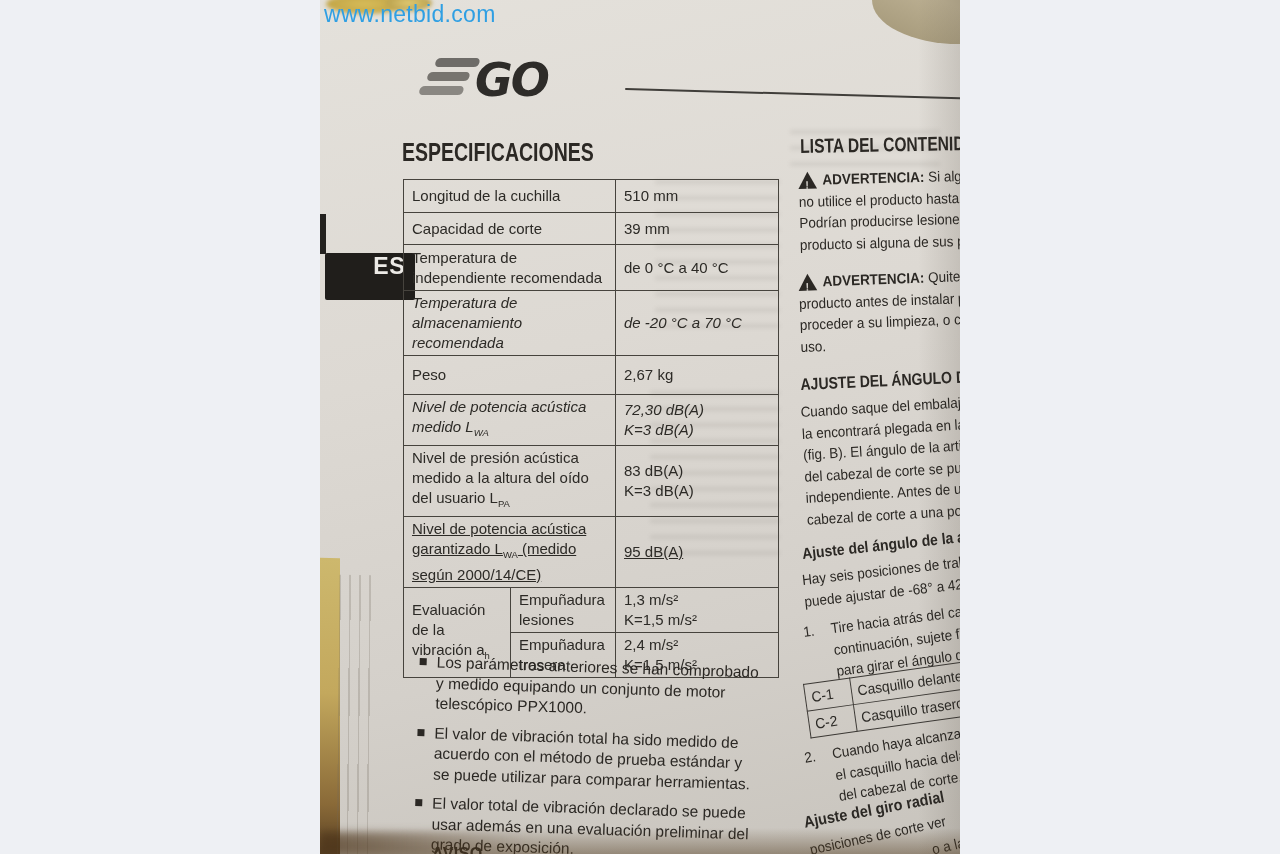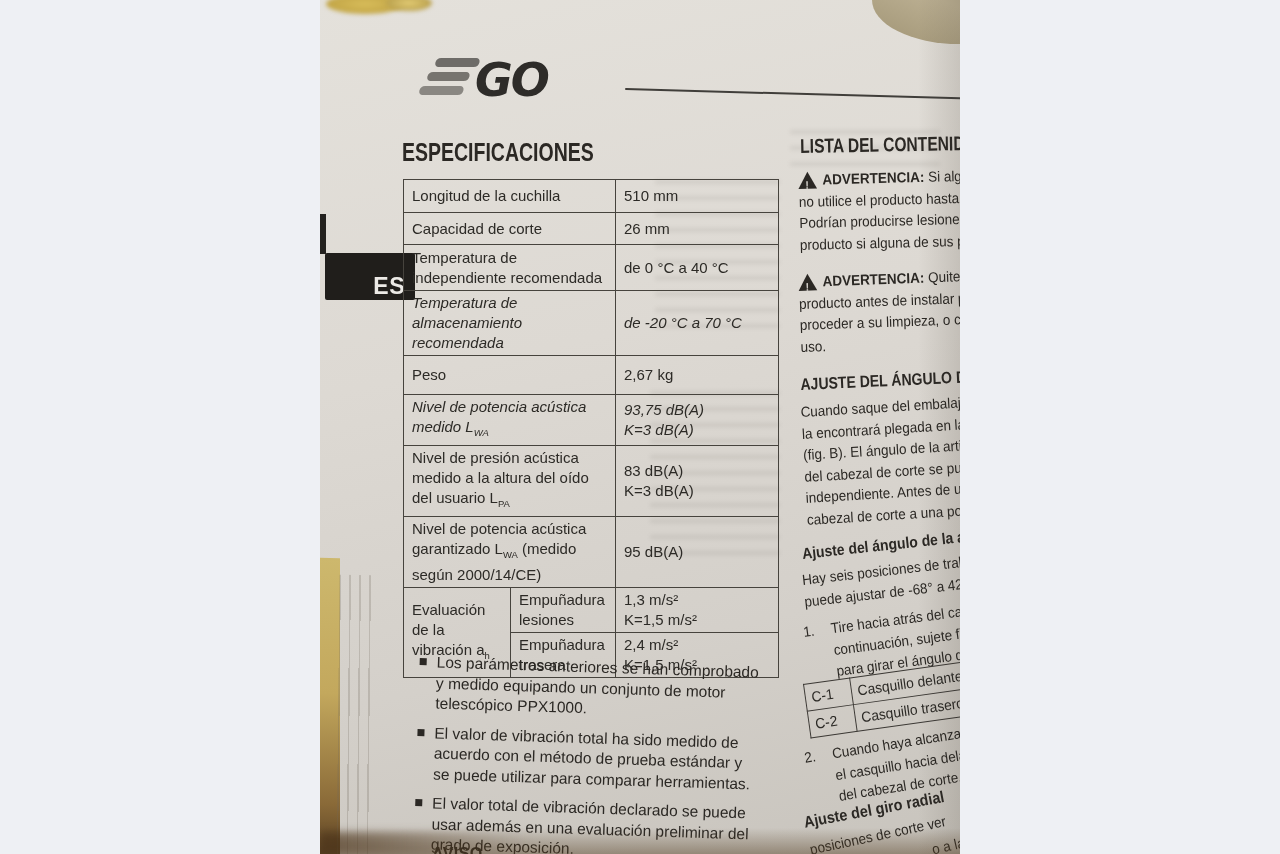--- a/index.html
+++ b/index.html
@@ -23,36 +23,36 @@
   .bottom-shade{position:absolute;left:0;bottom:0;width:640px;height:26px;
                 background:linear-gradient(0deg,rgba(82,60,32,.45),rgba(82,60,32,0));}
   .bl-shadow{position:absolute;left:0;bottom:0;width:210px;height:22px;filter:blur(4px);
              background:linear-gradient(90deg,rgba(74,50,24,.65),rgba(74,50,24,0));}
   .right-shade{position:absolute;right:0;top:0;width:42px;height:854px;
                background:linear-gradient(90deg,rgba(70,62,50,0),rgba(70,62,50,.16));}
   .ghost{position:absolute;opacity:.12;filter:blur(2px);
          background:repeating-linear-gradient(0deg,rgba(90,85,78,.9) 0 4px,transparent 4px 16px);}
   .es-sliver{position:absolute;left:0;top:214px;width:6px;height:40px;background:#23211e;}
   .es-tab{position:absolute;left:5px;top:253px;width:90px;height:47px;background:#201e1b;
-          border-radius:2px;display:flex;align-items:flex-end;justify-content:flex-end;
+          border-radius:2px;display:flex;align-items:flex-start;justify-content:flex-end;
           padding-right:10px;box-sizing:border-box;}
   .es-tab span{color:#eceae6;font-weight:bold;font-size:23px;letter-spacing:.5px;}
   .watermark{position:absolute;left:4px;top:1px;font-size:23px;color:#2f9fe3;letter-spacing:.3px;}
   
   .ego{position:absolute;left:93px;top:50px;}
   .header-rule{position:absolute;left:305px;top:88px;width:338px;height:2.4px;background:#403e3a;
                border-radius:2px;transform:rotate(1.6deg);transform-origin:left center;}
   
   .h-espec{position:absolute;left:82px;top:138px;font-size:25px;font-weight:bold;letter-spacing:0;
            transform:scaleX(.78);transform-origin:left top;white-space:nowrap;}
   table.spec{position:absolute;left:83px;top:179px;border-collapse:collapse;table-layout:fixed;
              width:375px;font-size:15px;line-height:20px;color:#2c2a26;}
   table.spec td{border:1.6px solid #46433d;padding:2px 6px 2px 8px;vertical-align:middle;}
   tr.r1{height:33px;} tr.r2{height:32px;} tr.r3{height:46px;} tr.r4{height:45px;font-style:italic;}
-  tr.r5{height:39px;} tr.r6{height:46px;font-style:italic;} tr.r7{height:66px;} tr.r8{height:66px;}
+  tr.r5{height:39px;} tr.r6{height:46px;font-style:italic;} tr.r7{height:66px;} tr.r8{height:66px;text-decoration:underline;}
   tr.r9a{height:45px;} tr.r9b{height:45px;}
   sub.u{font-size:9.5px;}
   .bullets{position:absolute;left:100px;top:652px;width:345px;transform:rotate(1.8deg) ;
            transform-origin:left top;font-size:15.5px;line-height:20.5px;}
   .bullet-item{display:flex;margin-bottom:9px;}
   .sq{width:7px;height:7px;background:#2b2824;margin:6px 10px 0 0;flex:none;}
   .aviso{position:absolute;left:112px;top:845px;font-weight:bold;font-size:16px;letter-spacing:.4px;}
   
   .rc{position:absolute;white-space:nowrap;font-size:14.5px;line-height:21.5px;
       transform-origin:left top;}
@@ -91,20 +91,21 @@
     <div class="blob b1"></div>
     <div class="blob b2"></div>
     <div class="corner-tr"></div>
     <div class="left-strip"></div>
     <div class="stack-lines"></div>
     <div class="right-shade"></div>
     <div class="ghost" style="left:335px;top:178px;width:125px;height:150px;"></div>
     <div class="ghost" style="left:330px;top:380px;width:130px;height:175px;"></div>
     <div class="ghost" style="left:470px;top:118px;width:150px;height:48px;"></div>
 
+    <div class="watermark">www.netbid.com</div>
 
     <svg class="ego" width="200" height="56" viewBox="0 0 200 56">
       <g transform="skewX(-16)">
         <rect x="26" y="8" width="44" height="9" rx="4.5" fill="#6e6c68"></rect>
         <rect x="22" y="22" width="42" height="9" rx="4.5" fill="#77746f"></rect>
         <rect x="18" y="36" width="44" height="9" rx="4.5" fill="#8a8782"></rect>
       </g>
       <text x="62" y="46" font-family="DejaVu Sans, sans-serif" font-size="46" font-weight="bold" font-style="italic" letter-spacing="-2" fill="#2e2c29">GO</text>
     </svg>
     <div class="header-rule"></div>
@@ -122,38 +123,38 @@
           <col style="width:105px">
           <col style="width:163px">
         </colgroup>
       <tbody>
           <tr class="r1">
         <td colspan="2">Longitud de la cuchilla</td>
         <td>510 mm</td>
       </tr>
       <tr class="r2">
         <td colspan="2">Capacidad de corte</td>
-        <td>26 mm</td>
+        <td>39 mm</td>
       </tr>
       <tr class="r3">
         <td colspan="2">Temperatura de independiente recomendada</td>
         <td>de 0 °C a 40 °C</td>
       </tr>
       <tr class="r4">
         <td colspan="2">Temperatura de almacenamiento recomendada</td>
         <td>de -20 °C a 70 °C</td>
       </tr>
       <tr class="r5">
         <td colspan="2">Peso</td>
         <td>2,67 kg</td>
       </tr>
       <tr class="r6">
         <td colspan="2"><span>Nivel de potencia acústica medido L</span><sub class="u">WA</sub></td>
         <td>
-          <div>93,75 dB(A)</div>
+          <div>72,30 dB(A)</div>
           <div>K=3 dB(A)</div>
         </td>
       </tr>
       <tr class="r7">
         <td colspan="2"><span>Nivel de presión acústica medido a la altura del oído del usuario L</span><sub class="u">PA</sub></td>
         <td>
           <div>83 dB(A)</div>
           <div>K=3 dB(A)</div>
         </td>
       </tr>

